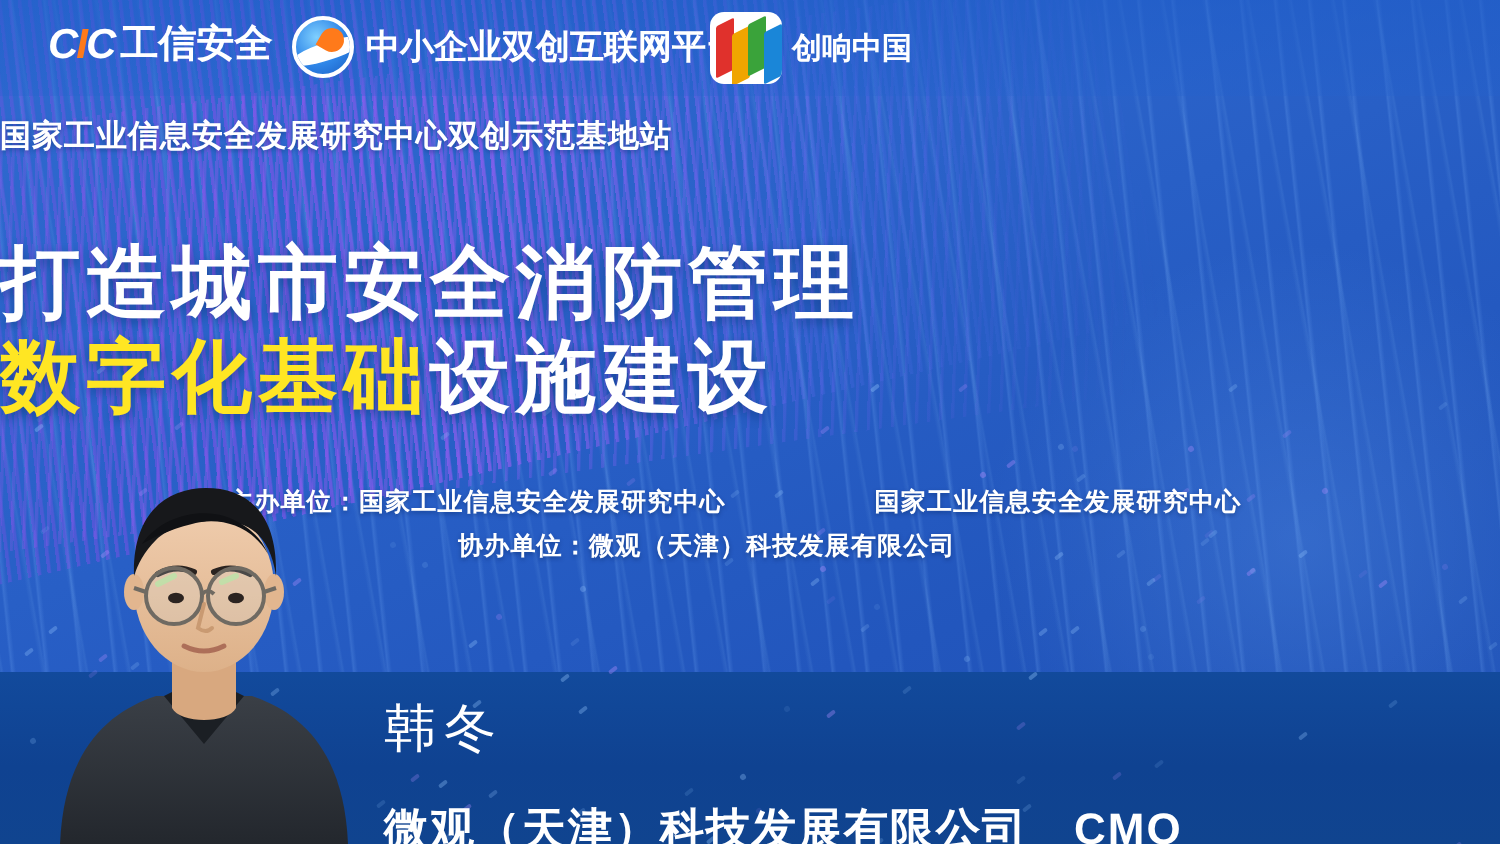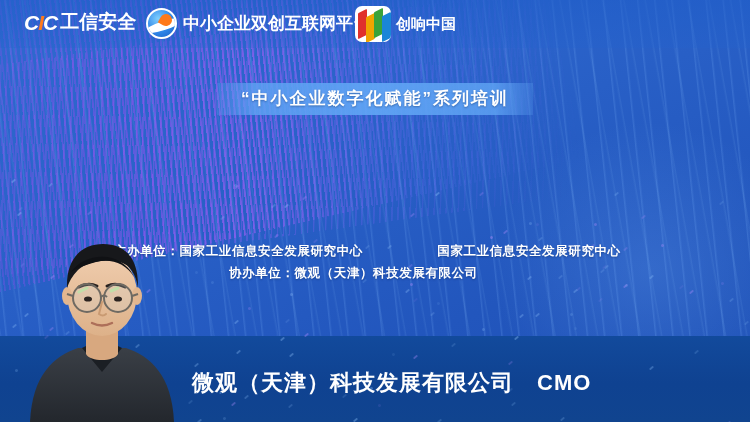--- a/index.html
+++ b/index.html
@@ -408,25 +408,27 @@
         <i></i>
           <i></i>
           <i></i>
           <i></i>
       </span>
       <span class="cx-text">创响中国</span>
     </div>
 
   </div>
 
-
-  <div class="subtitle-wrap">
-    <div class="subtitle-band">“中小企业数字化赋能”系列培训</div>
+  <div class="org-line">国家工业信息安全发展研究中心双创示范基地站</div>
+
+
+  <div class="main-title">
+    <span class="l1">打造城市安全消防管理</span>
+    <span class="l2"><span class="hl">数字化基础</span><span>设施建设</span></span>
   </div>
-
 
   <div class="units">
     <div class="row">
       <div class="c-left"><span>主办单位：</span><span>国家工业信息安全发展研究中心</span></div>
       <div class="c-right">国家工业信息安全发展研究中心</div>
     </div>
     <div class="row">
       <div class="c-left"><span>协办单位：</span><span>微观（天津）科技发展有限公司</span></div>
     </div>
   </div>
@@ -473,16 +475,17 @@
       <ellipse cx="62" cy="67" rx="4" ry="2.6" fill="#2b2320"></ellipse>
       <ellipse cx="92" cy="67" rx="4" ry="2.6" fill="#2b2320"></ellipse>
 
       <path d="M76 70 L73 82 q4 3 7 0" stroke="#c99a72" stroke-width="2" fill="none" stroke-linecap="round"></path>
 
       <path d="M66 91 q10 5 20 0" stroke="#ad6f59" stroke-width="2.4" fill="none" stroke-linecap="round"></path>
     </svg>
   </div>
 
   <div class="speaker">
+    <div class="speaker-name">韩冬</div>
     <div class="speaker-role">微观（天津）科技发展有限公司　CMO</div>
   </div>
 
 </div>
 
 </body></html>

